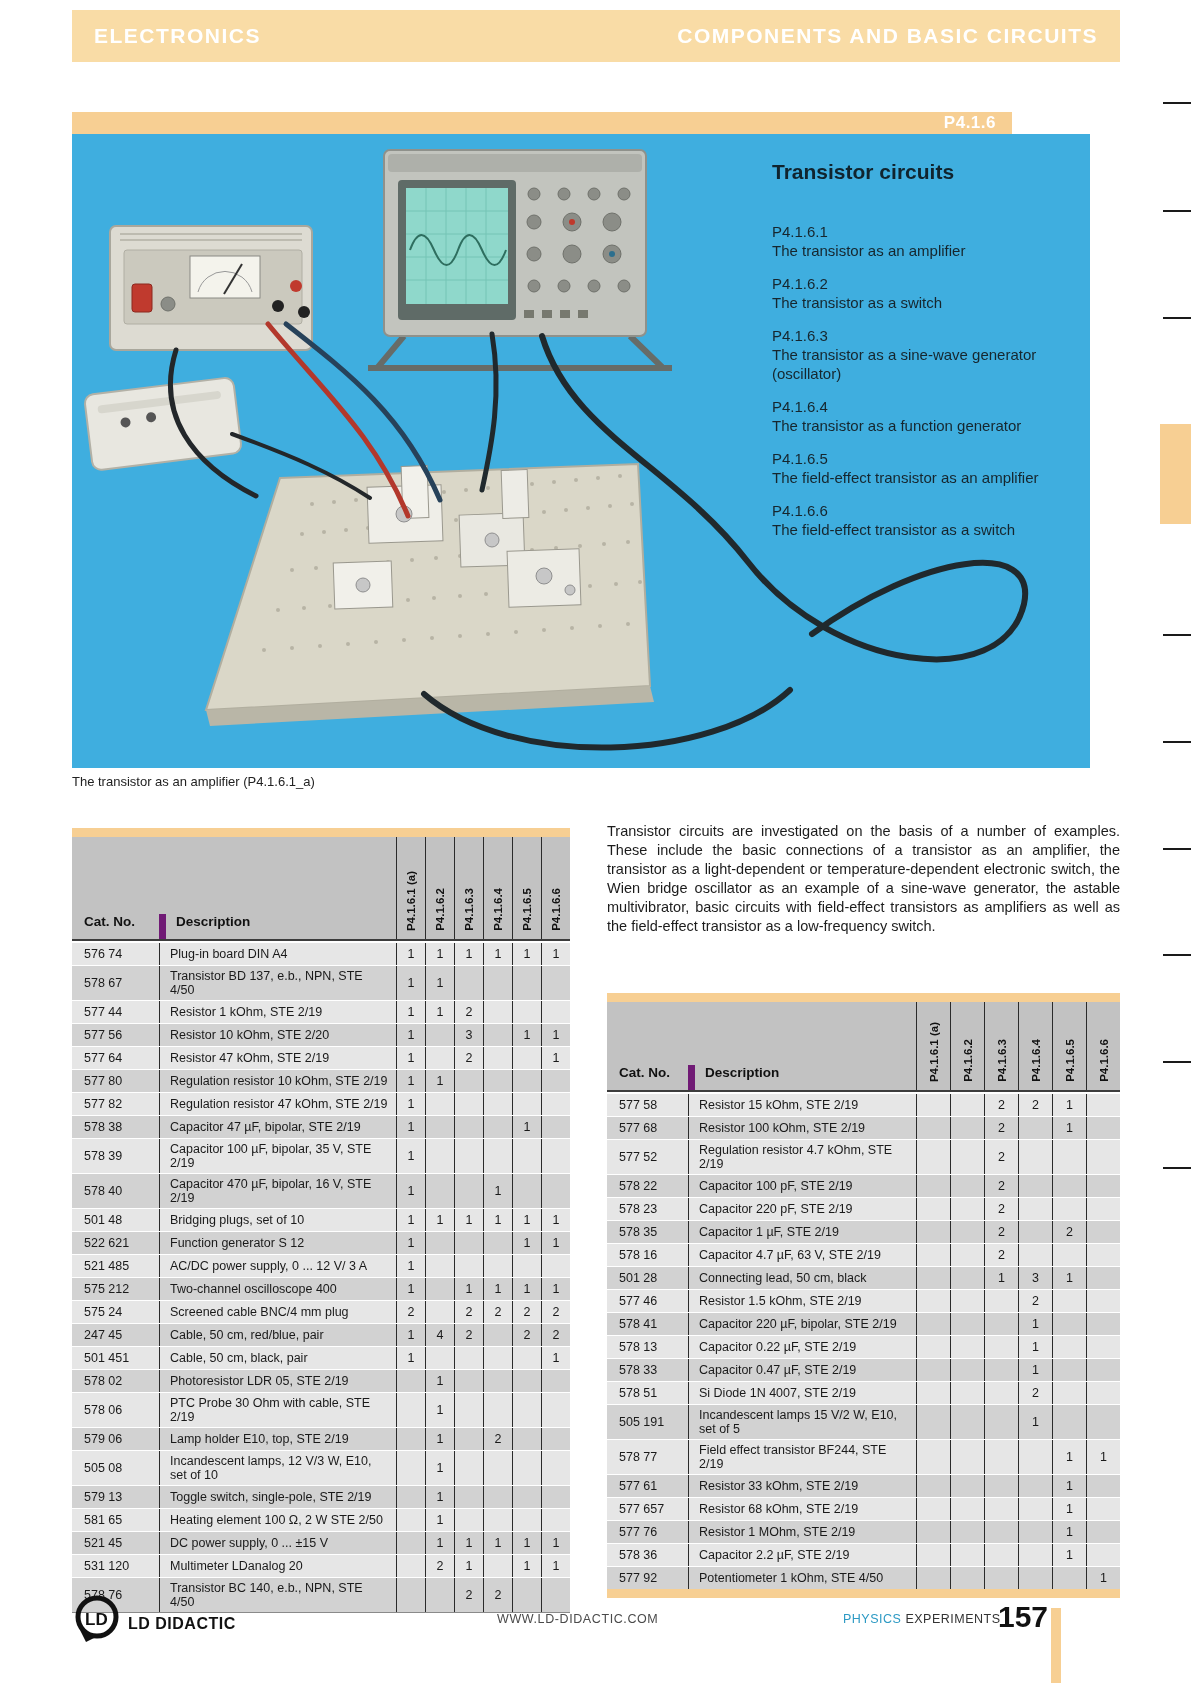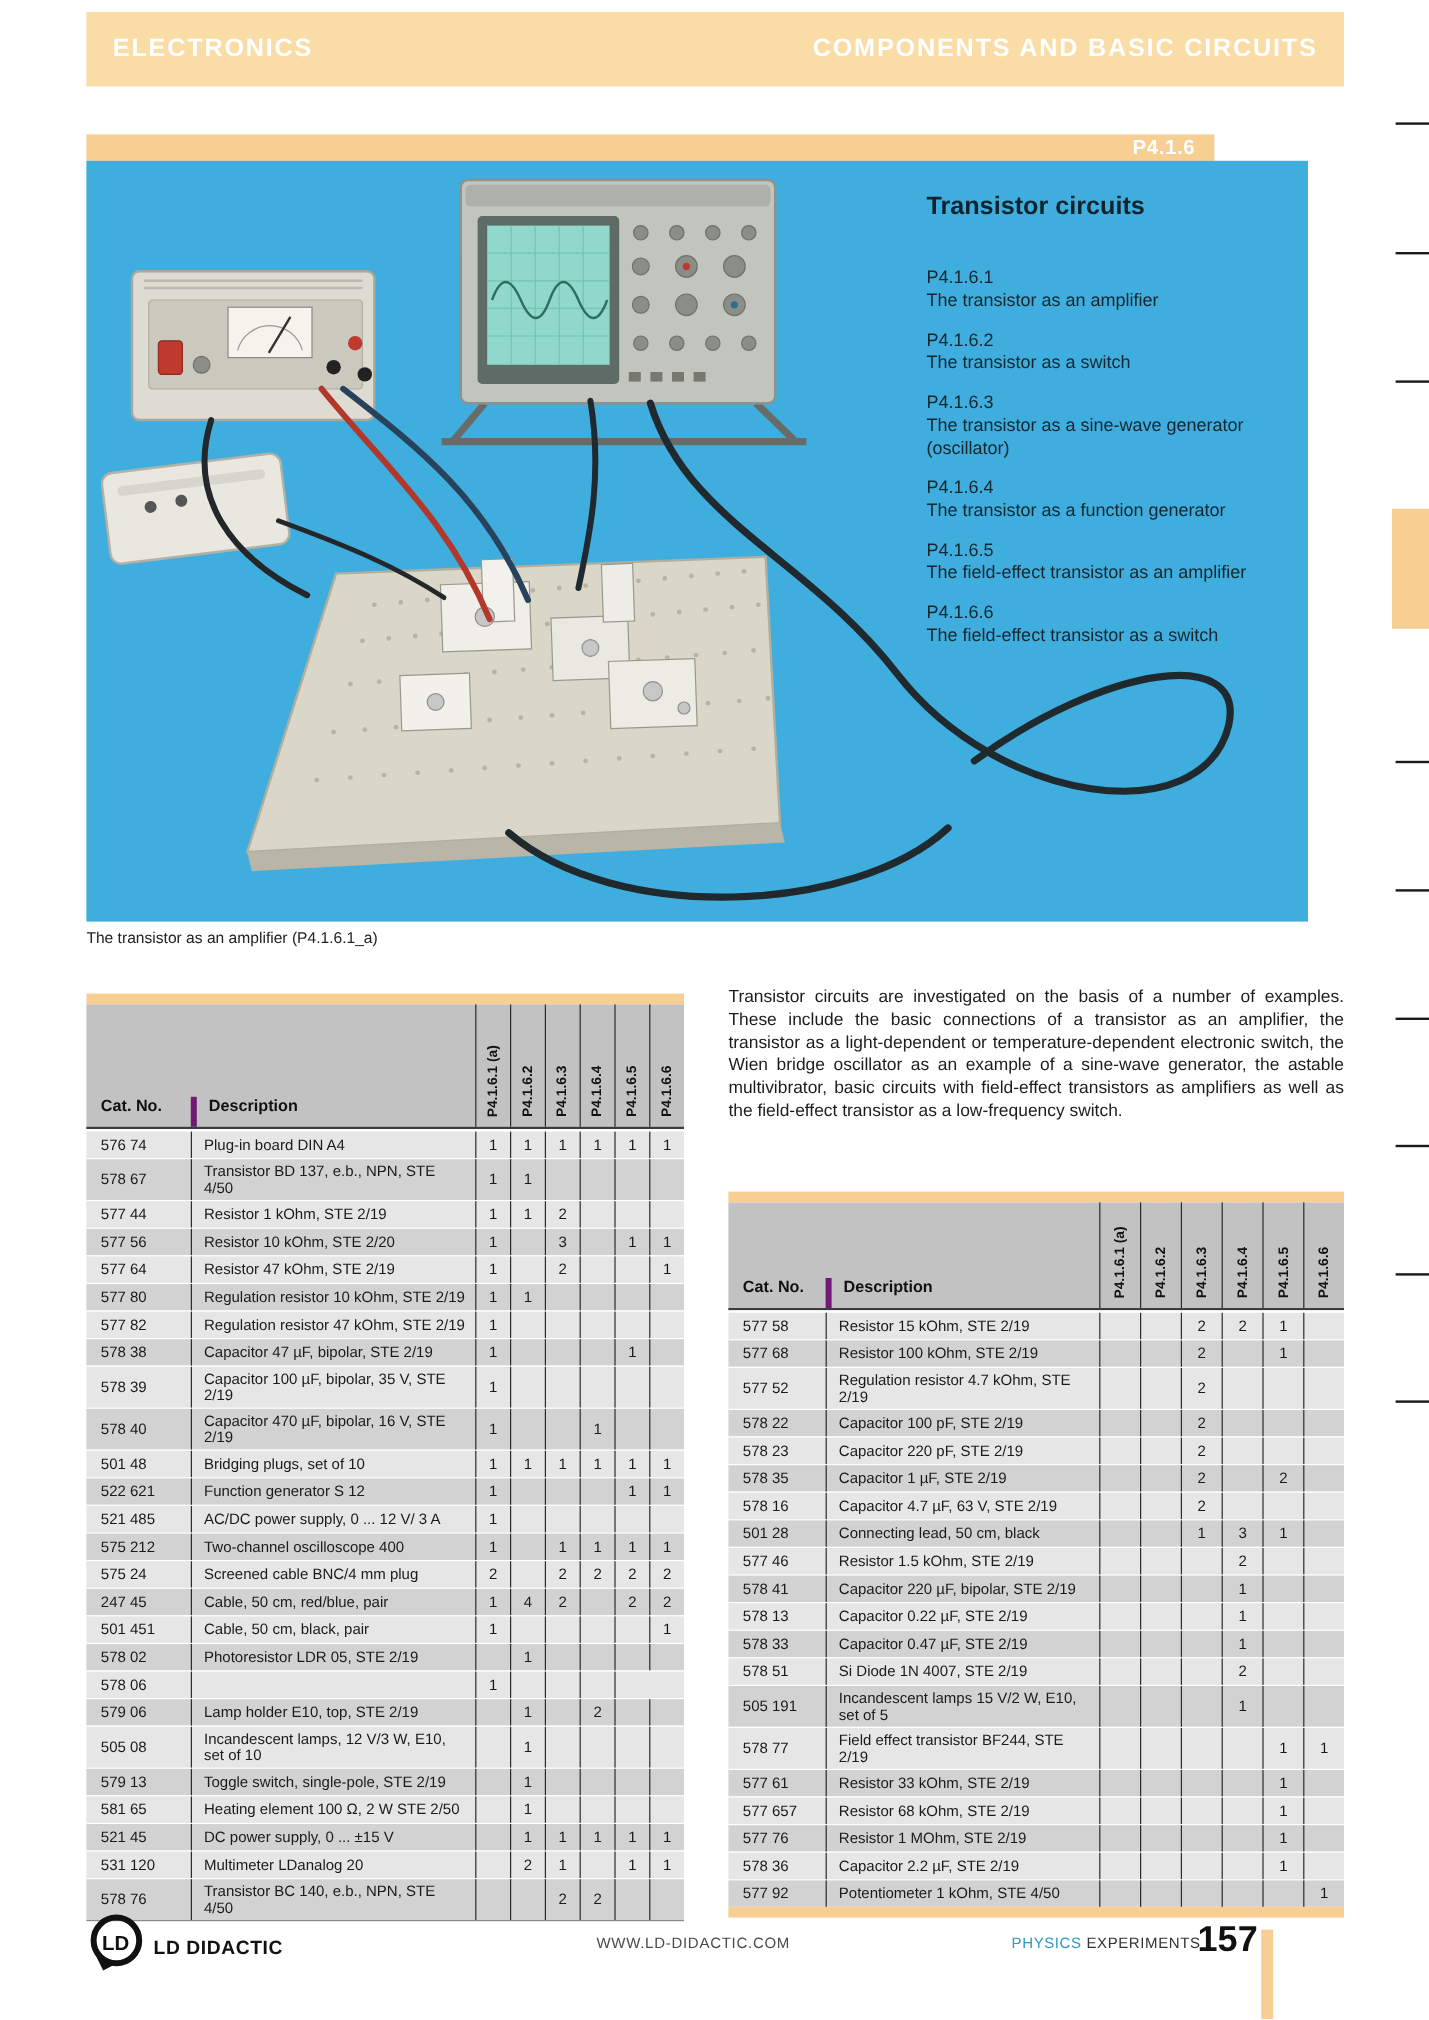--- a/index.html
+++ b/index.html
@@ -1,20 +1,20 @@
 <!DOCTYPE html>
 <html><head>
 <meta charset="utf-8">
 <style>
   html,body{margin:0;padding:0;background:#fff;}
   body{width:1191px;height:1683px;font-family:"Liberation Sans", sans-serif;}
   .page{position:relative;width:1191px;height:1683px;overflow:hidden;background:#fff;}
 
   
-  .banner{position:absolute;left:72px;top:10px;width:1048px;height:62px;background:#F9DCA6;
+  .banner{position:absolute;left:72px;top:10px;width:1048px;height:52px;background:#F9DCA6;
           display:flex;justify-content:space-between;align-items:center;padding:0 22px;box-sizing:border-box;}
   .banner span{color:#fff;font-size:21px;font-weight:bold;letter-spacing:1.5px;}
 
   
   .section-bar{position:absolute;left:72px;top:112px;width:940px;height:22px;background:#F7CF93;
                color:#fff;font-weight:bold;font-size:17px;text-align:right;line-height:22px;
                padding-right:16px;box-sizing:border-box;letter-spacing:.5px;}
 
   
   .photo{position:absolute;left:72px;top:134px;width:1018px;height:634px;background:#3FAEDF;}
@@ -30,21 +30,21 @@
 
   
   .cattable{position:absolute;box-sizing:border-box;}
   #left-table{left:72px;top:828px;width:498px;}
   #right-table{left:607px;top:993px;width:513px;}
   .tbar{height:9px;background:#F7CF93;}
   .thead{display:grid;background:#C2C2C2;border-bottom:2px solid #3c3c3c;align-items:end;}
   #left-table .thead{grid-template-columns:87px 237px repeat(6,29px);height:102px;}
   #right-table .thead{grid-template-columns:81px 228px repeat(6,34px);height:88px;}
   .hcat,.hdesc{font-weight:bold;font-size:13.5px;color:#111;padding:0 0 10px 12px;}
-  .hdesc{border-left:5px solid #701a75;padding-left:10px;}
+  .hdesc{border-left:7px solid #701a75;padding-left:10px;}
   .hq{border-left:1px solid #2b2b2b;display:flex;justify-content:center;align-items:flex-end;
       height:100%;box-sizing:border-box;padding-bottom:8px;}
   .rot{writing-mode:vertical-rl;transform:rotate(180deg);font-weight:bold;font-size:11.5px;
        color:#111;white-space:nowrap;}
   .trow{display:grid;}
   #left-table .trow{grid-template-columns:87px 237px repeat(6,29px);}
   #right-table .trow{grid-template-columns:81px 228px repeat(6,34px);}
   .trow{background:#E6E6E6;}
   .trow:nth-child(even){background:#D2D2D2;}
   .trow + .trow{border-top:1px solid #fff;}
@@ -491,20 +491,21 @@
           <div class="tcell cdesc">Photoresistor LDR 05, STE 2/19</div>
           <div class="tcell cqty"></div>
           <div class="tcell cqty">1</div>
           <div class="tcell cqty"></div>
           <div class="tcell cqty"></div>
           <div class="tcell cqty"></div>
           <div class="tcell cqty"></div>
         </div>
         <div class="trow">
           <div class="tcell ccat">578 06</div>
+          <div class="tcell cdesc">PTC Probe 30 Ohm with cable, STE 2/19</div>
           <div class="tcell cqty"></div>
           <div class="tcell cqty">1</div>
           <div class="tcell cqty"></div>
           <div class="tcell cqty"></div>
           <div class="tcell cqty"></div>
           <div class="tcell cqty"></div>
         </div>
         <div class="trow">
           <div class="tcell ccat">579 06</div>
           <div class="tcell cdesc">Lamp holder E10, top, STE 2/19</div>

